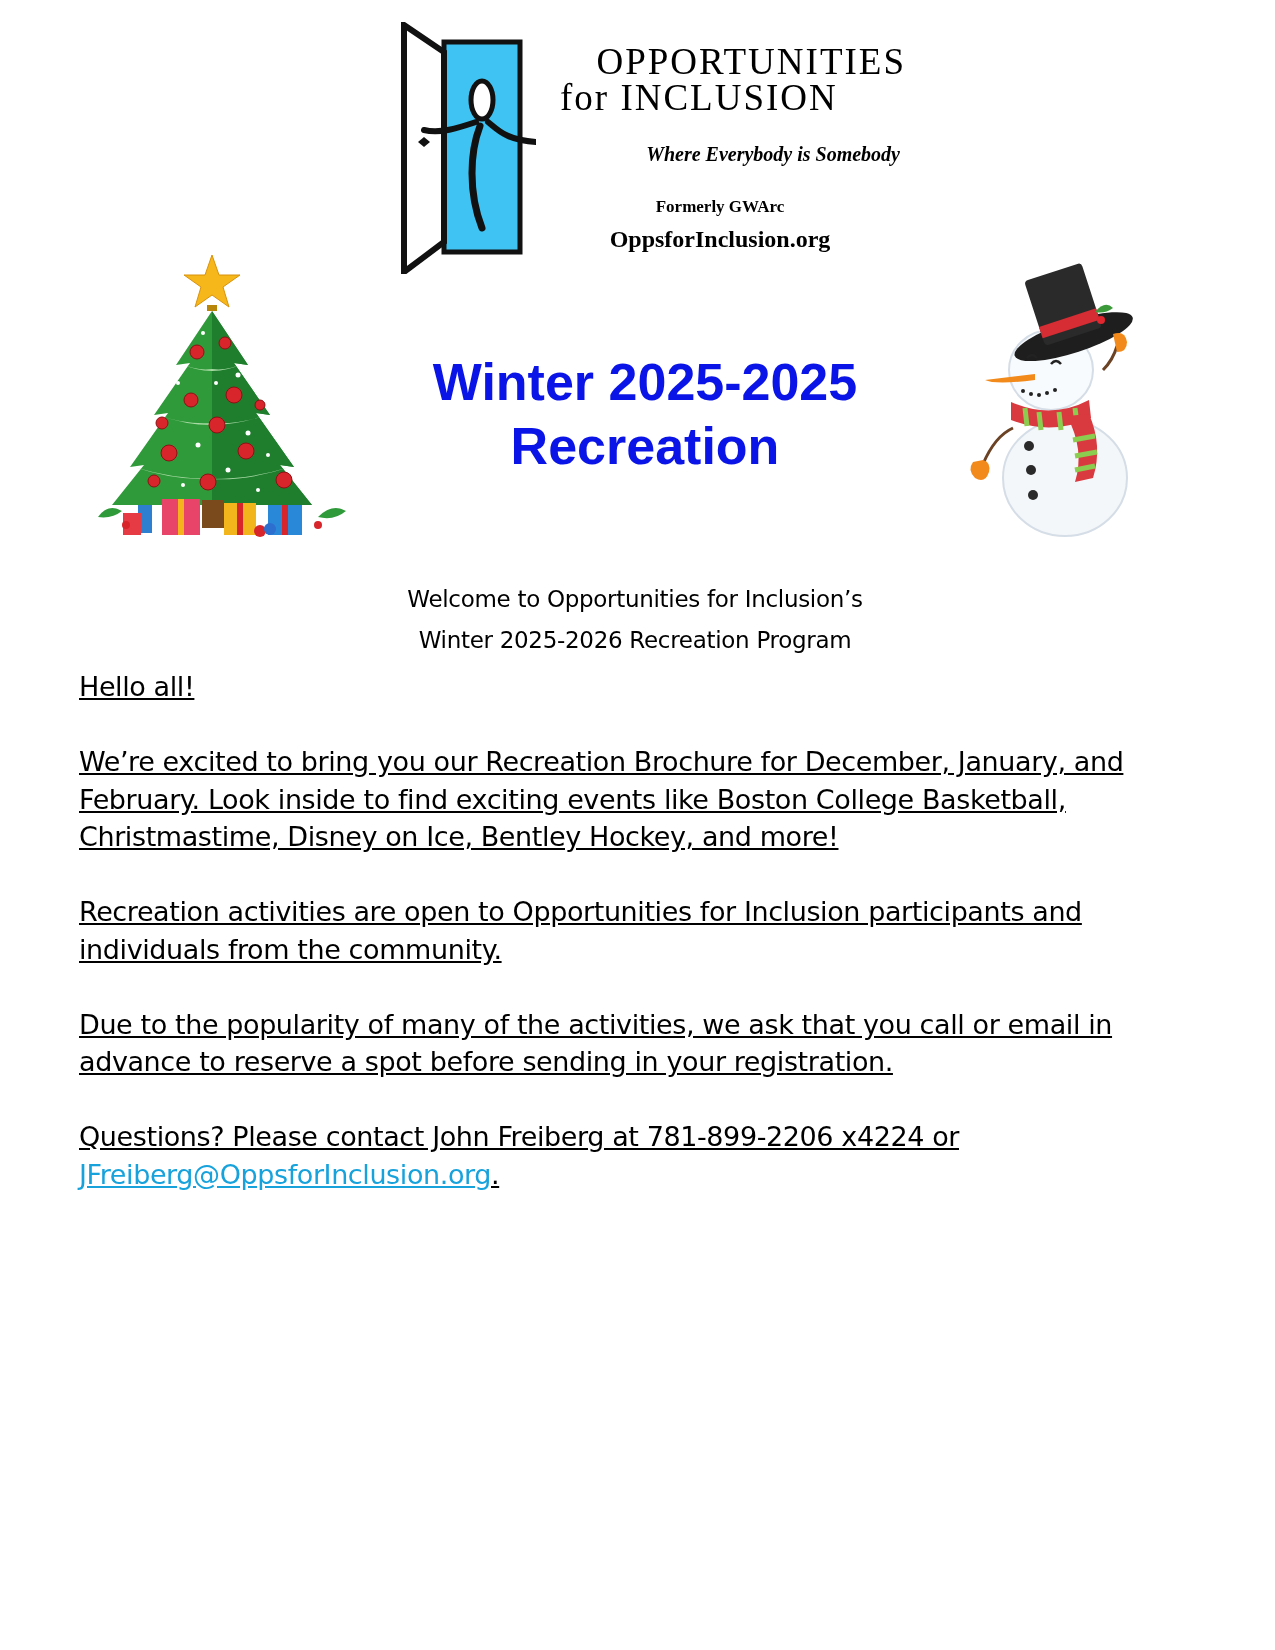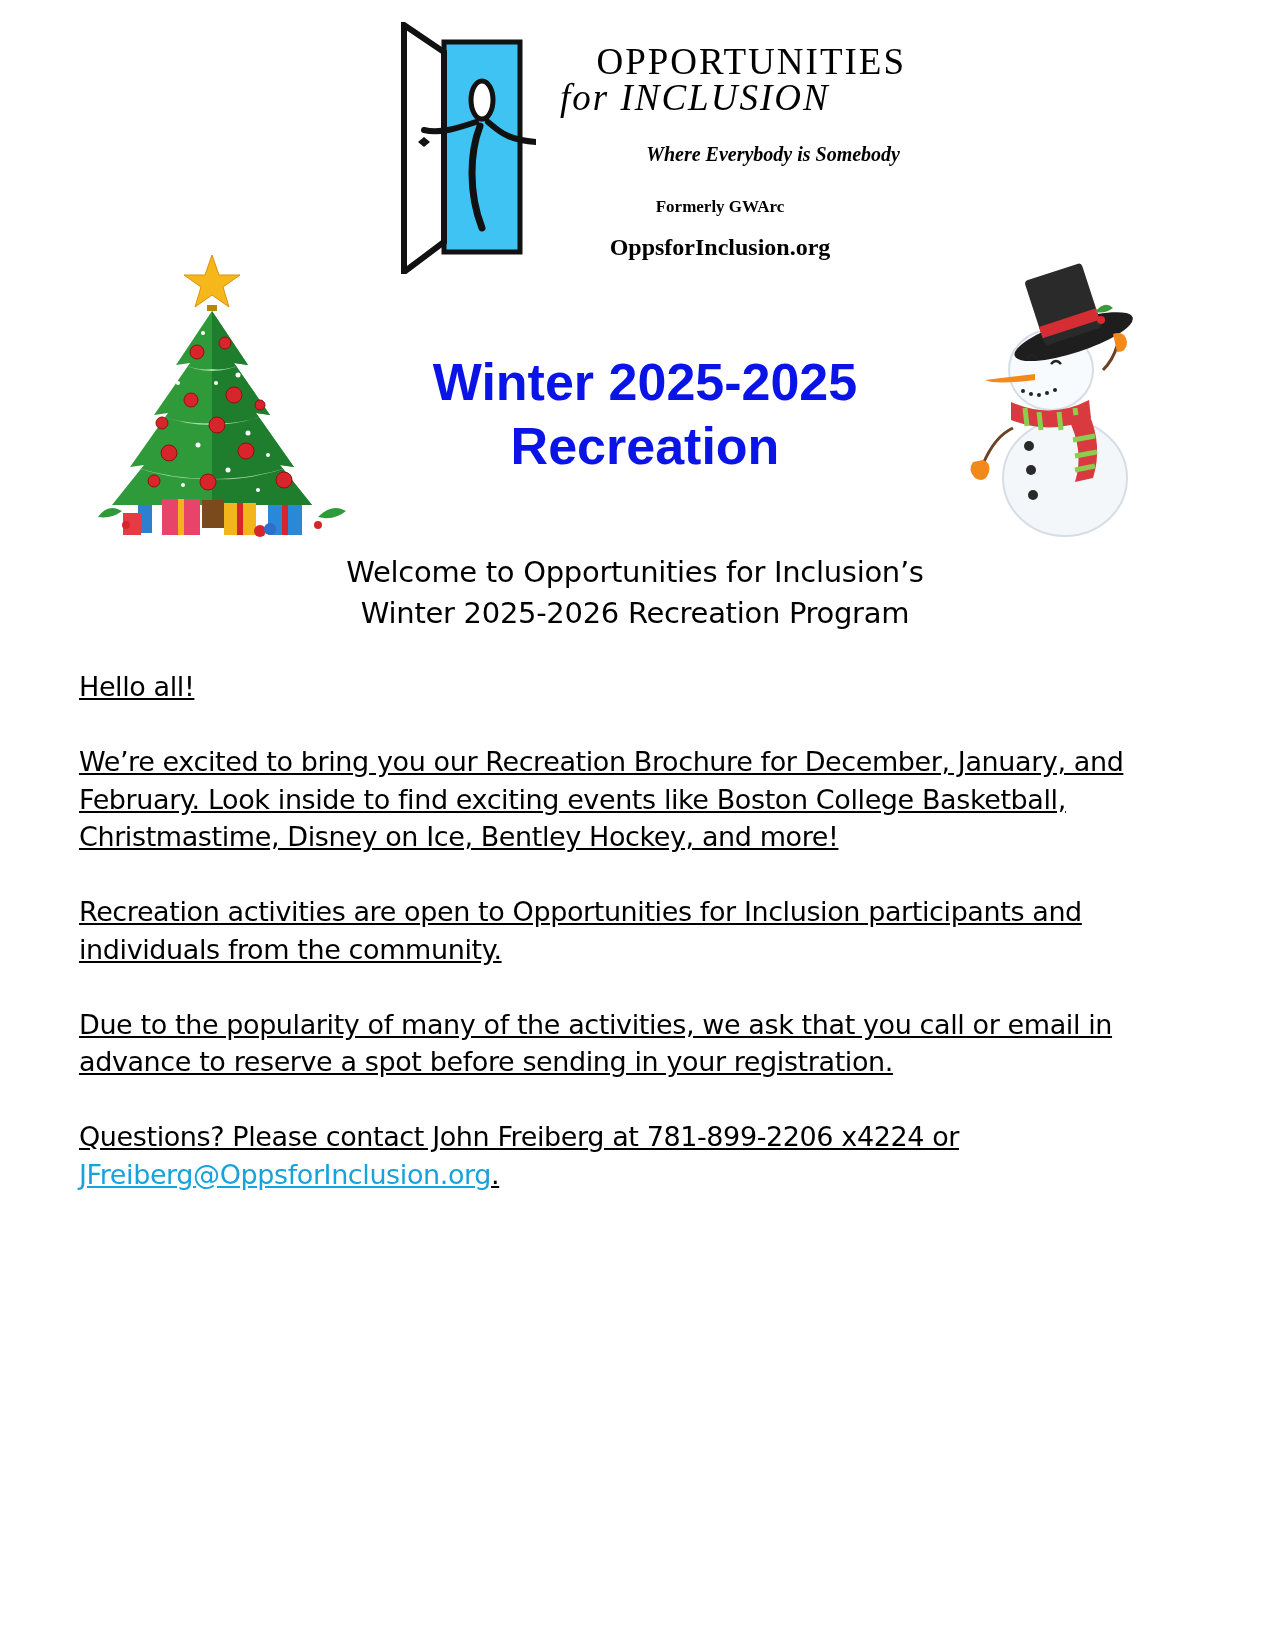--- a/index.html
+++ b/index.html
@@ -3,34 +3,34 @@
   <meta charset="utf-8">
   <style>
     html, body { margin: 0; padding: 0; background: #ffffff; }
     body { width: 1275px; height: 1650px; position: relative; overflow: hidden; font-family: "DejaVu Sans", sans-serif; color: #000; }
 
     
     .logo { position: absolute; left: 400px; top: 22px; width: 500px; height: 252px; }
     .logo-door { position: absolute; left: 0; top: 0; width: 136px; height: 252px; }
     .logo-text { position: absolute; left: 140px; top: 0; width: 360px; font-family: "Liberation Serif", serif; text-align: center; }
     .logo-name1 { position: absolute; left: 0; top: 20px; width: 360px; font-size: 37px; letter-spacing: 2px; line-height: 40px; text-align: right; padding-left: 6px; }
-    .logo-name2 { position: absolute; left: 0; top: 56px; width: 360px; font-size: 37px; letter-spacing: 2px; line-height: 40px; text-align: left; padding-left: 20px; font-style: italic; }
+    .logo-name2 { position: absolute; left: 0; top: 56px; width: 360px; font-size: 37px; letter-spacing: 2px; line-height: 40px; text-align: left; padding-left: 20px; }
     .logo-tagline { position: absolute; left: 0; top: 117px; width: 360px; font-size: 20px; font-style: italic; font-weight: bold; line-height: 30px; text-align: right; }
     .logo-former { position: absolute; left: 0; top: 170px; width: 360px; font-size: 17px; font-weight: bold; line-height: 30px; }
-    .logo-url { position: absolute; left: 0; top: 210px; width: 360px; font-size: 24px; font-weight: bold; line-height: 30px; }
+    .logo-url { position: absolute; left: 0; top: 202px; width: 360px; font-size: 24px; font-weight: bold; line-height: 30px; }
 
     
     .tree { position: absolute; left: 98px; top: 255px; width: 248px; height: 282px; }
     .snowman { position: absolute; left: 955px; top: 250px; width: 200px; height: 290px; }
 
     
     .title { position: absolute; left: 330px; top: 350px; width: 630px; text-align: center; color: #0a14e6; font-family: "Liberation Sans", sans-serif; font-weight: bold; font-size: 52px; line-height: 64px; }
 
     
-    .welcome { position: absolute; left: 240px; top: 552px; width: 790px; text-align: center; font-family: "DejaVu Sans", sans-serif; font-size: 29px; line-height: 41px; letter-spacing: -0.3px; }
+    .welcome { position: absolute; left: 240px; top: 579px; width: 790px; text-align: center; font-family: "DejaVu Sans", sans-serif; font-size: 23px; line-height: 41px; letter-spacing: -0.3px; }
 
     
     .body-text { position: absolute; left: 79px; top: 668px; width: 1130px; font-family: "DejaVu Sans", sans-serif; font-size: 27px; line-height: 37.5px; letter-spacing: -0.4px; text-decoration: underline; }
     .body-text p { margin: 0 0 37.5px 0; }
     .body-text .em-link { font-style: italic; text-decoration: underline; }
     .body-text .email { color: #17a2dc; text-decoration: underline; }
     .body-text .strong { color: #000; }
   </style>
 </head>
 <body>

